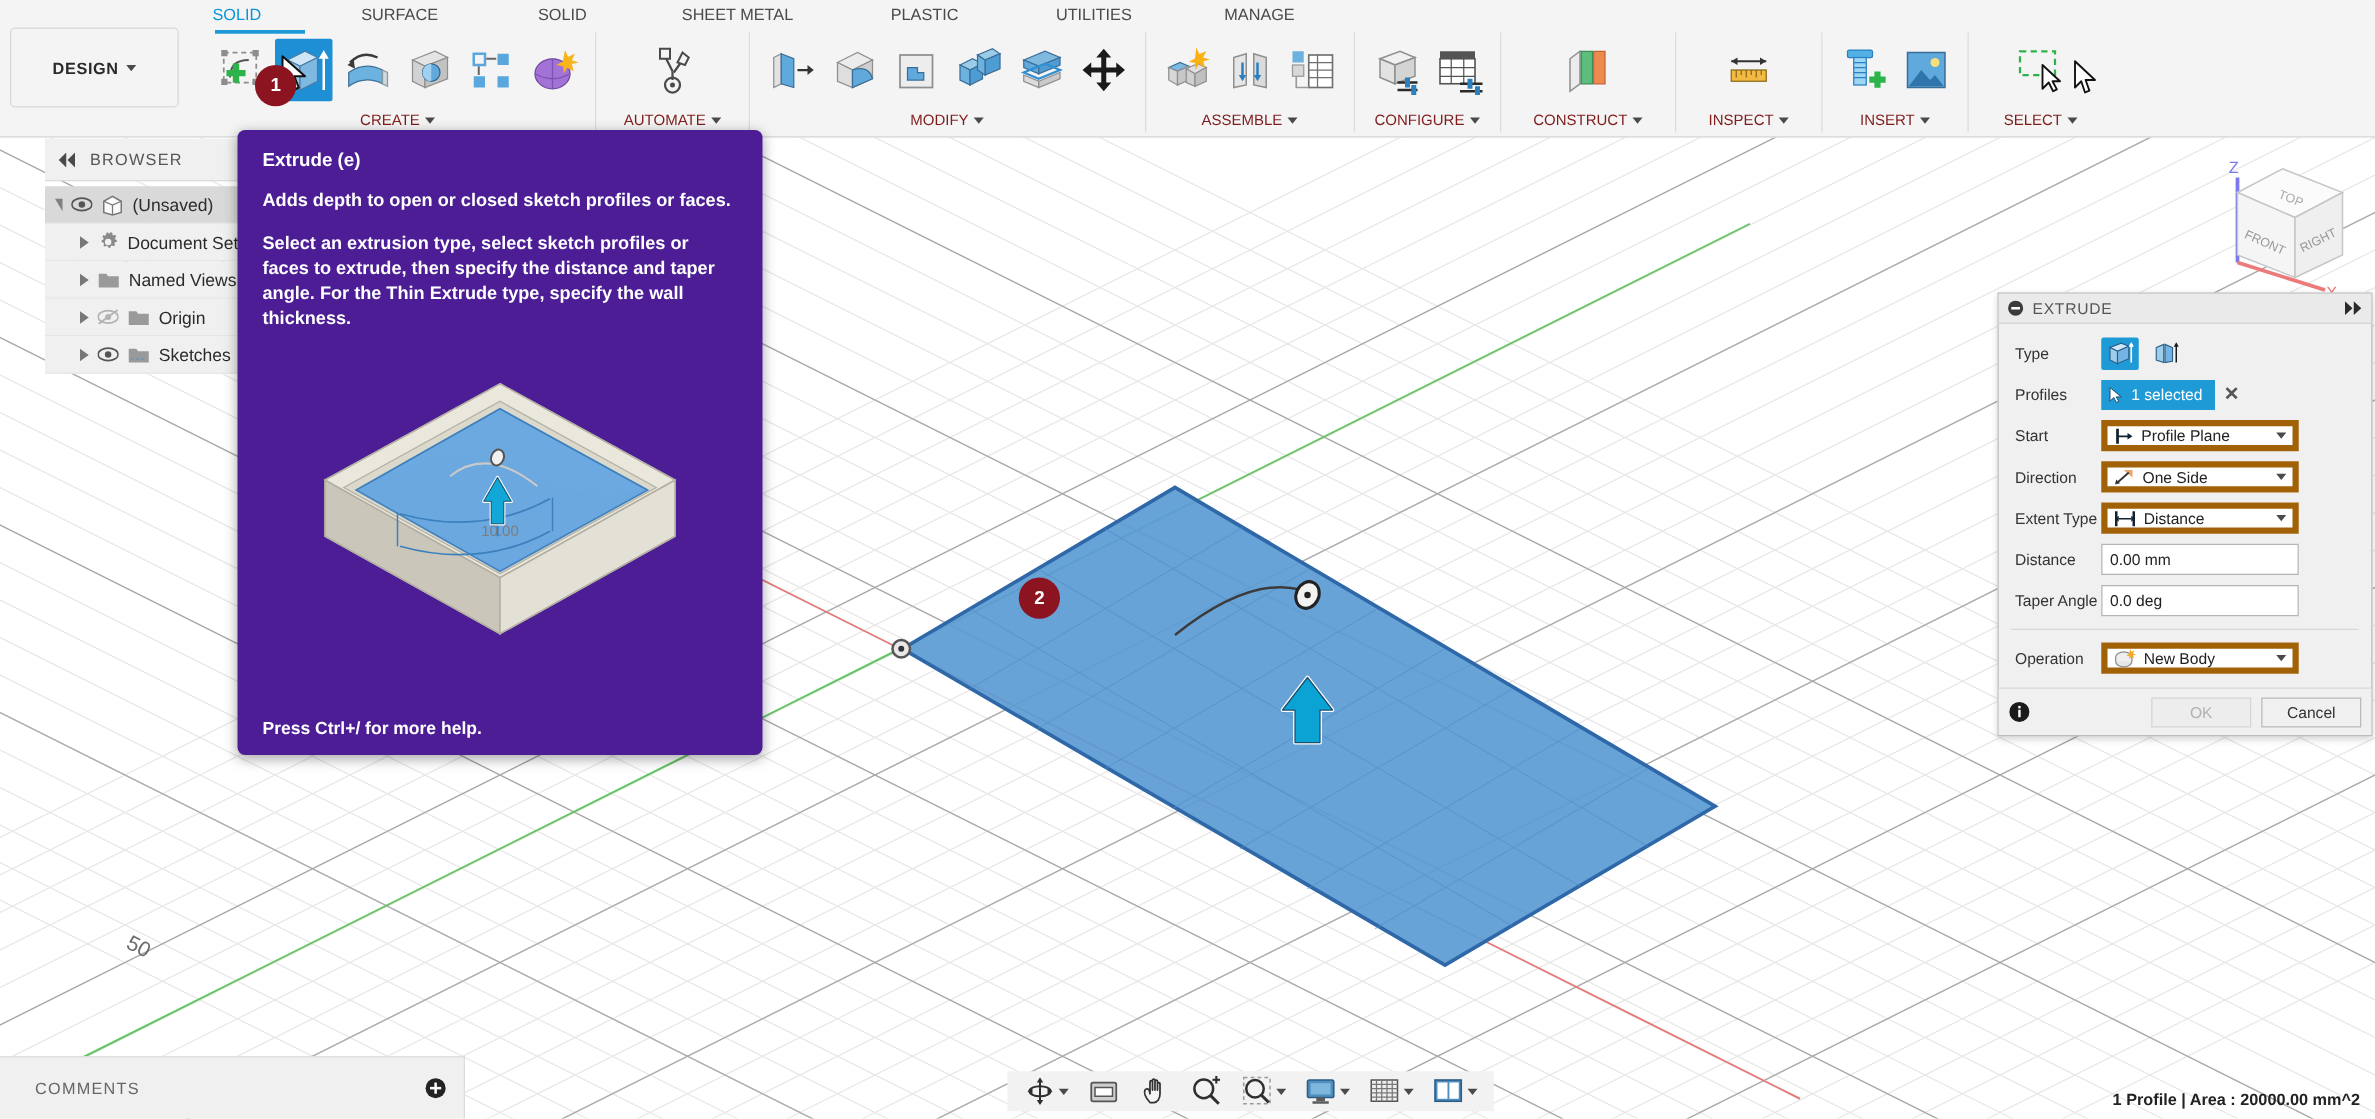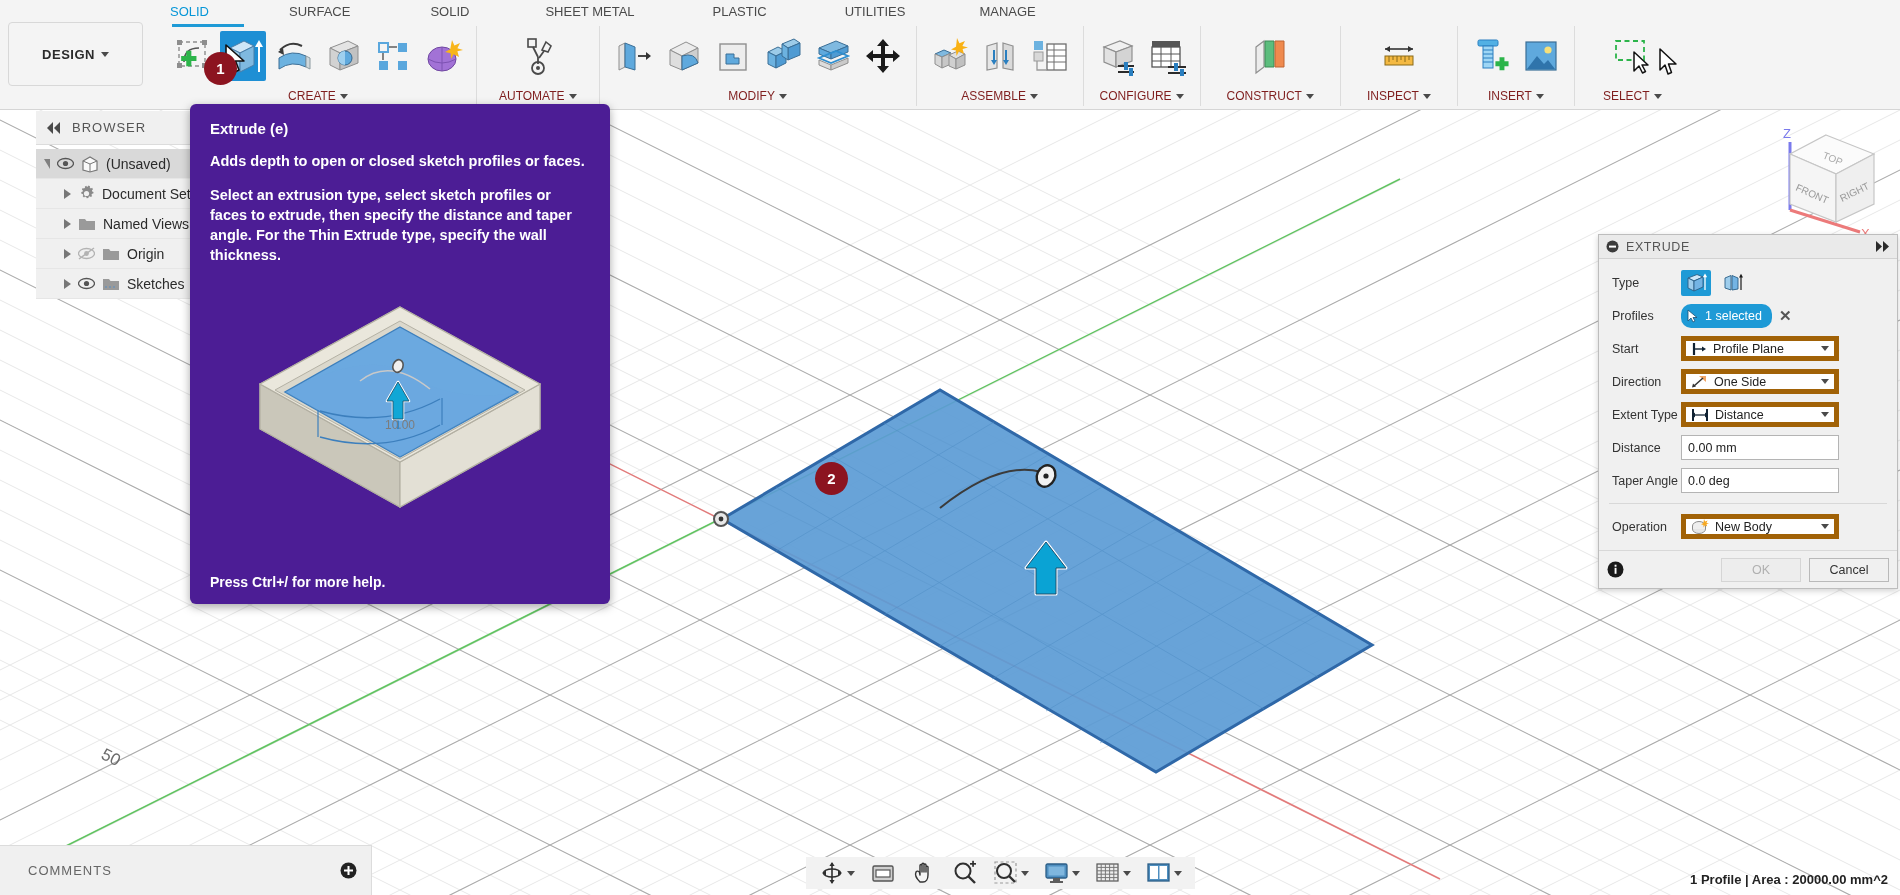--- a/index.html
+++ b/index.html
@@ -77,21 +77,21 @@
         box-shadow:0 2px 6px rgba(0,0,0,.18);}
   .ex-head{height:24px;background:#eaeaea;border-bottom:1px solid #d2d2d2;
         display:flex;align-items:center;padding:0 7px;gap:7px;}
   .ex-title{font-size:12.5px;color:#555;letter-spacing:.6px;flex:1;}
   .ex-body{padding:8px 6px 6px 6px;}
   .ex-row{display:flex;align-items:center;min-height:31px;margin-bottom:2px;}
   .ex-lbl{width:76px;font-size:12.5px;color:#333;padding-left:7px;}
   .ex-ctl{flex:1;display:flex;align-items:center;gap:7px;}
   .typebtn{width:30px;height:26px;display:flex;align-items:center;justify-content:center;border-radius:2px;}
   .typebtn.on{background:#1e9ad6;}
-  .selbtn{background:#1e9ad6;color:#fff;height:24px;border-radius:10px;display:flex;align-items:center;
+  .selbtn{background:#1e9ad6;color:#fff;height:24px;border-radius:0;display:flex;align-items:center;
         gap:6px;padding:0 10px 0 6px;font-size:12.5px;}
   .xbtn{color:#555;font-size:15px;font-weight:bold;line-height:1;}
   .combo{flex:1;height:25px;background:#fff;border:5px solid #a16207;display:flex;align-items:center;
         gap:6px;padding:0 5px;font-size:12.5px;color:#222;position:relative;max-width:158px;}
   .combo .cv{flex:1;}
   .field{flex:1;height:25px;background:#fff;border:1px solid #b4b4b4;display:flex;align-items:center;
         padding:0 6px;font-size:12.5px;color:#222;max-width:158px;}
   .ex-sep{height:1px;background:#d8d8d8;margin:7px 4px;}
   .ex-foot{height:38px;border-top:1px solid #d8d8d8;display:flex;align-items:center;
         padding:0 8px;gap:8px;background:#f0f0f0;}

